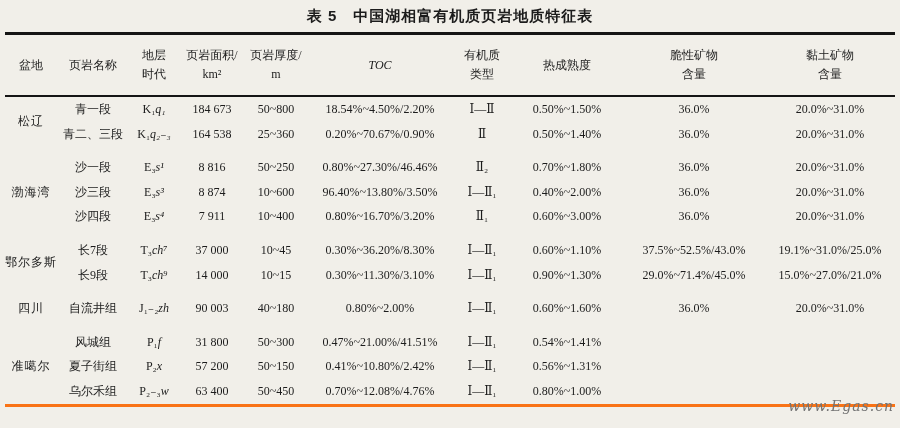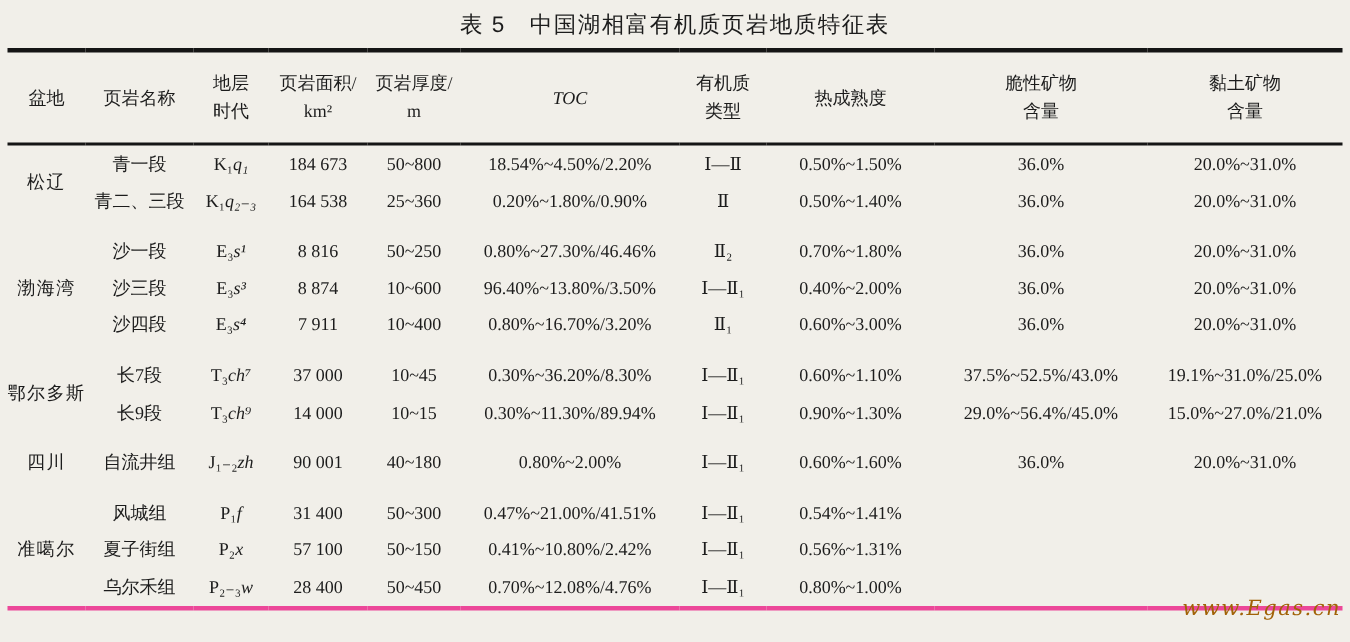--- a/index.html
+++ b/index.html
@@ -7,32 +7,32 @@
     width:900px;height:428px;
     background:#f1efe9;
     font-family:"Liberation Serif","DejaVu Serif",serif;
     color:#1c1c1c;
     position:relative;
     overflow:hidden;
   }
   .title{
     text-align:center;
     font-family:"Liberation Sans","DejaVu Sans",sans-serif;
-    font-weight:normal;
+    font-weight:bold;
     font-size:15px;
     padding-top:7px;
     letter-spacing:1px;
   }
   table.geo{
     border-collapse:collapse;
     table-layout:fixed;
     width:890px;
     margin:6px auto 0 auto;
     border-top:3px solid #151515;
-    border-bottom:3px solid #ec4899;
+    border-bottom:3px solid #f97316;
   }
   thead th{
     border-bottom:2px solid #151515;
     font-weight:normal;
     font-size:12px;
     height:60px;
     vertical-align:middle;
     text-align:center;
     padding:0;
     line-height:1.55;
@@ -51,21 +51,21 @@
   tbody td.strata i{font-style:italic;}
   tr.gap td{height:9px;padding:0;}
   td.basin{letter-spacing:1px;}
   .watermark{
     position:absolute;
     top:398px;
     right:6px;
     font-family:"DejaVu Serif","Liberation Serif",serif;
     font-style:italic;
     font-size:14px;
-    color:#a16207;
+    color:#737373;
     letter-spacing:1px;
     margin-left:46px;
   }
 </style>
 </head>
 <body>
 
 <div class="title">表 5　中国湖相富有机质页岩地质特征表</div>
 
 <table class="geo">
@@ -136,21 +136,21 @@
         <td>Ⅰ—Ⅱ</td>
         <td>0.50%~1.50%</td>
         <td>36.0%</td>
         <td>20.0%~31.0%</td>
       </tr>
       <tr>
         <td>青二、三段</td>
         <td class="strata"><span>K₁</span><i>q₂₋₃</i></td>
         <td>164 538</td>
         <td>25~360</td>
-        <td>0.20%~1.80%/0.90%</td>
+        <td>0.20%~70.67%/0.90%</td>
         <td>Ⅱ</td>
         <td>0.50%~1.40%</td>
         <td>36.0%</td>
         <td>20.0%~31.0%</td>
       </tr>
       <tr class="gap">
         <td colspan="10"></td>
       </tr>
       <tr>
         <td rowspan="3" class="basin">渤海湾</td>
@@ -199,71 +199,71 @@
         <td>Ⅰ—Ⅱ₁</td>
         <td>0.60%~1.10%</td>
         <td>37.5%~52.5%/43.0%</td>
         <td>19.1%~31.0%/25.0%</td>
       </tr>
       <tr>
         <td>长9段</td>
         <td class="strata"><span>T₃</span><i>ch⁹</i></td>
         <td>14 000</td>
         <td>10~15</td>
-        <td>0.30%~11.30%/89.94%</td>
+        <td>0.30%~11.30%/3.10%</td>
         <td>Ⅰ—Ⅱ₁</td>
         <td>0.90%~1.30%</td>
-        <td>29.0%~56.4%/45.0%</td>
+        <td>29.0%~71.4%/45.0%</td>
         <td>15.0%~27.0%/21.0%</td>
       </tr>
       <tr class="gap">
         <td colspan="10"></td>
       </tr>
       <tr>
         <td rowspan="1" class="basin">四川</td>
         <td>自流井组</td>
         <td class="strata"><span>J₁₋₂</span><i>zh</i></td>
-        <td>90 001</td>
+        <td>90 003</td>
         <td>40~180</td>
         <td>0.80%~2.00%</td>
         <td>Ⅰ—Ⅱ₁</td>
         <td>0.60%~1.60%</td>
         <td>36.0%</td>
         <td>20.0%~31.0%</td>
       </tr>
       <tr class="gap">
         <td colspan="10"></td>
       </tr>
       <tr>
         <td rowspan="3" class="basin">准噶尔</td>
         <td>风城组</td>
         <td class="strata"><span>P₁</span><i>f</i></td>
-        <td>31 400</td>
+        <td>31 800</td>
         <td>50~300</td>
         <td>0.47%~21.00%/41.51%</td>
         <td>Ⅰ—Ⅱ₁</td>
         <td>0.54%~1.41%</td>
         <td></td>
         <td></td>
       </tr>
       <tr>
         <td>夏子街组</td>
         <td class="strata"><span>P₂</span><i>x</i></td>
-        <td>57 100</td>
+        <td>57 200</td>
         <td>50~150</td>
         <td>0.41%~10.80%/2.42%</td>
         <td>Ⅰ—Ⅱ₁</td>
         <td>0.56%~1.31%</td>
         <td></td>
         <td></td>
       </tr>
       <tr>
         <td>乌尔禾组</td>
         <td class="strata"><span>P₂₋₃</span><i>w</i></td>
-        <td>28 400</td>
+        <td>63 400</td>
         <td>50~450</td>
         <td>0.70%~12.08%/4.76%</td>
         <td>Ⅰ—Ⅱ₁</td>
         <td>0.80%~1.00%</td>
         <td></td>
         <td></td>
       </tr>
     </tbody>
 </table>
 

